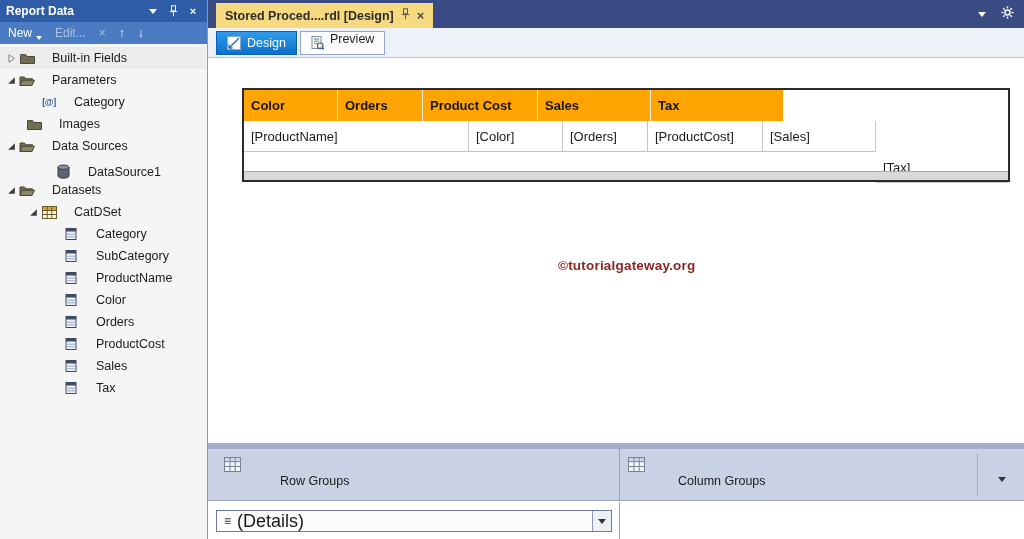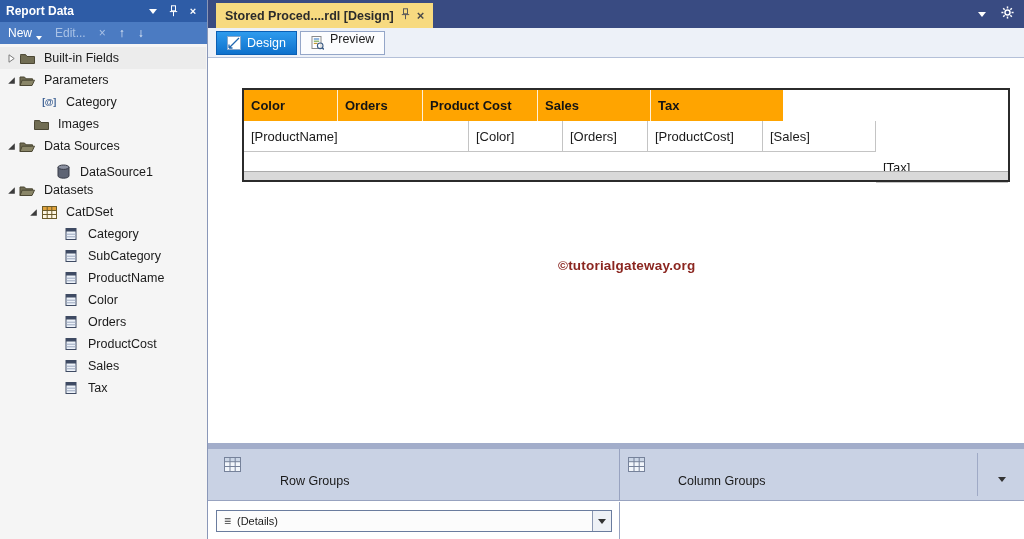--- a/index.html
+++ b/index.html
@@ -19,21 +19,21 @@
   .tb-item.arrows{color:#E8F0FA;font-size:12px}
   .tri-down-white{display:inline-block;width:0;height:0;border-left:4px solid transparent;border-right:4px solid transparent;border-top:5px solid #fff}
   .tri-down-white.small{border-left-width:3px;border-right-width:3px;border-top-width:4px}
   .tri-down-dark{display:inline-block;width:0;height:0;border-left:4px solid transparent;border-right:4px solid transparent;border-top:5px solid #333}
 
   .tree{position:absolute;top:44px;left:0;right:1px;bottom:0;background:#F5F5F5;padding-top:3px;overflow:hidden}
   .tree-row{height:22px;display:flex;align-items:center;font-size:12.5px;color:#1a1a1a;white-space:nowrap}
   .tree-row.first{background:#ECECEC}
   .expander{width:14px;display:inline-flex;align-items:center;justify-content:center;flex:0 0 14px}
   .tree-icon{width:18px;display:inline-flex;align-items:center;justify-content:center;flex:0 0 18px}
-  .tree-label{margin-left:8px}
+  .tree-label{margin-left:16px}
   .param-glyph{font-size:9px;font-weight:bold;color:#3A5E92;letter-spacing:-.5px}
 
   
   .main{position:absolute;left:208px;top:0;right:0;height:539px;background:#fff}
   .doc-well{position:absolute;left:0;top:0;right:0;height:28px;background:#394B82;display:flex;align-items:flex-end}
   .doc-tab{margin-left:8px;height:25px;background:#F7DA80;display:flex;align-items:center;padding:0 9px;gap:7px;font-weight:bold;font-size:12.5px;color:#2B2B2B}
   .tab-close{color:#4A4A4A;font-size:13px;font-weight:bold;line-height:1}
   .well-right{position:absolute;right:10px;top:0;height:28px;display:flex;align-items:center;gap:15px}
 
   .view-strip{position:absolute;left:0;top:28px;right:0;height:30px;background:#EDF1F8;border-bottom:1px solid #B4C0D8;display:flex;align-items:center;padding-left:8px;gap:3px}
@@ -65,21 +65,21 @@
   .group-half.left .group-label{left:72px}
   .group-half.right .group-label{left:58px}
   .collapse-sep{position:absolute;right:46px;top:4px;bottom:4px;width:1px;background:#9FAAC6}
   .collapse-btn{position:absolute;right:18px;top:22px}
 
   .group-content{position:absolute;left:0;top:502px;right:0;bottom:0;background:#fff;display:flex}
   .row-groups-list{width:412px;position:relative;border-right:1px solid #98A3C0}
   .col-groups-list{flex:1}
   .details-combo{position:absolute;left:8px;top:8px;width:396px;height:22px;border:1px solid #6A7C9E;background:#FCFCFC;display:flex;align-items:center}
   .hamburger{margin:0 6px 0 7px;font-size:12px;color:#333}
-  .details-label{font-size:11px;color:#1a1a1a}
+  .details-label{font-size:18px;color:#1a1a1a}
   .combo-spacer{flex:1}
   .combo-drop{width:19px;height:100%;border-left:1px solid #8A97B2;background:#EEF1F6;display:flex;align-items:center;justify-content:center}
 </style>
 </head>
 <body>
 
 <div class="app">
 
   <aside class="left-pane">
     <div class="pane-header">
@@ -135,21 +135,21 @@
           </span>
           <span class="tree-label">Parameters</span>
         </div>
         <div class="tree-row" style="padding-left: 26px;">
           <span class="expander"></span>
           <span class="tree-icon">
             <span class="param-glyph">[@]</span>
           </span>
           <span class="tree-label">Category</span>
         </div>
-        <div class="tree-row" style="padding-left: 18px;">
+        <div class="tree-row" style="padding-left: 11px;">
           <span class="expander"></span>
           <span class="tree-icon">
             <svg width="15" height="13" viewBox="0 0 15 13">
               <path d="M0.5 3.5 L0.5 11.5 L14.5 11.5 L14.5 4.5 L7 4.5 L5.6 2.6 L0.5 2.6 Z" fill="#716D53" stroke="#4B4733"></path>
             </svg>
           </span>
           <span class="tree-label">Images</span>
         </div>
         <div class="tree-row" style="padding-left: 4px;">
           <span class="expander">

